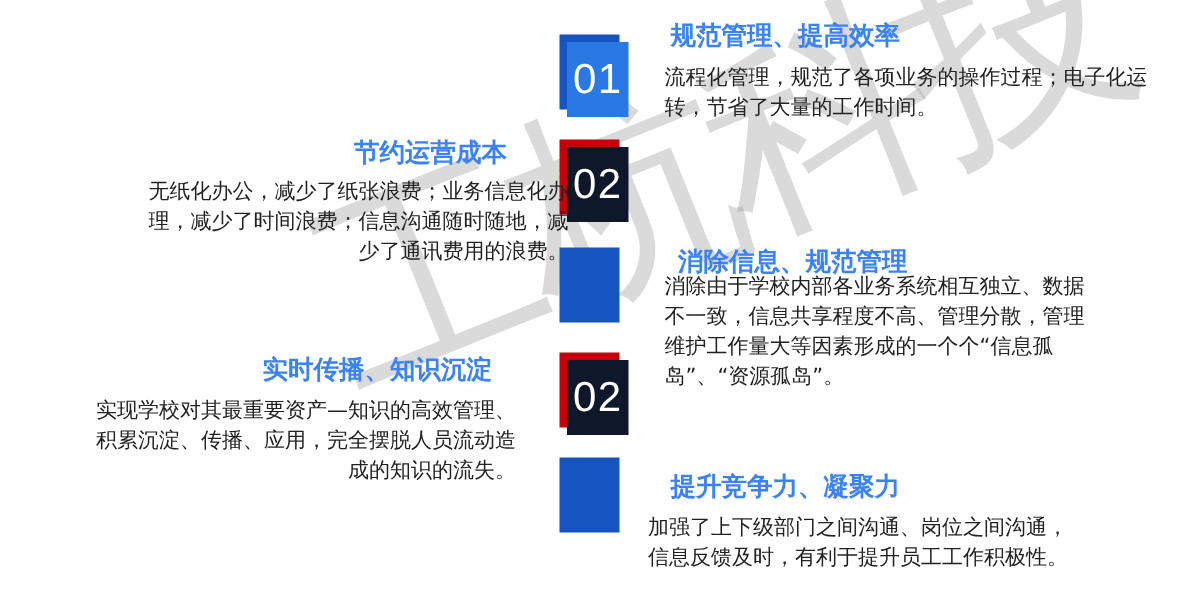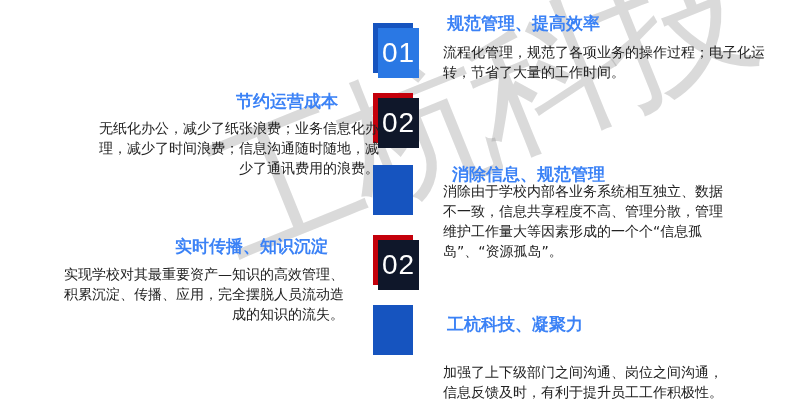--- a/index.html
+++ b/index.html
@@ -44,14 +44,14 @@
 <div class="num-box red" style="left:373px; top:235px;">
   <div class="back"></div>
   <div class="front">02</div>
 </div>
 <div class="title right" style="left:140px; width:188px; top:235px;">实时传播、知识沉淀</div>
 <div class="desc right" style="left:60px; width:284px; top:264px;">实现学校对其最重要资产—知识的高效管理、积累沉淀、传播、应用，完全摆脱人员流动造成的知识的流失。</div>
 
 <div class="num-box blue" style="left:373px; top:305px;">
   <div class="back"></div>
 </div>
-<div class="title" style="left:447px; top:313px;">工杭科技、凝聚力</div>
-<div class="desc" style="left:443px; top:342px; width:290px;margin-top:20px;">加强了上下级部门之间沟通、岗位之间沟通，信息反馈及时，有利于提升员工工作积极性。</div>
+<div class="title" style="left:447px; top:313px;">提升竞争力、凝聚力</div>
+<div class="desc" style="left:432px; top:342px; width:290px;">加强了上下级部门之间沟通、岗位之间沟通，信息反馈及时，有利于提升员工工作积极性。</div>
 
 </body></html>

